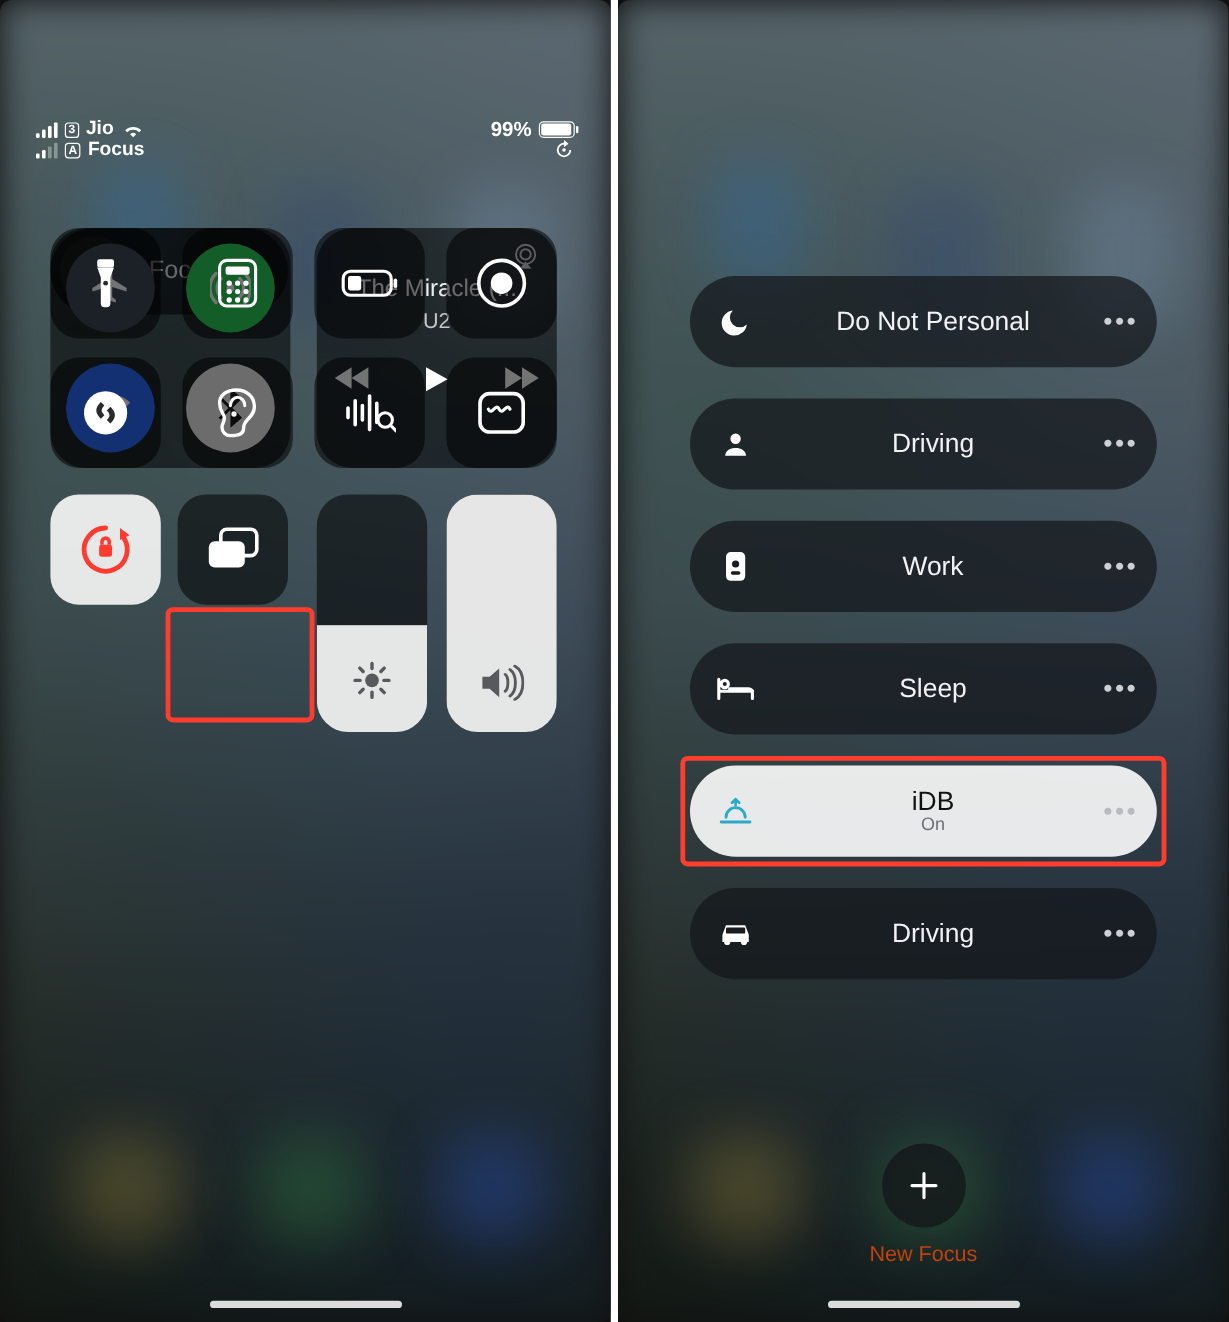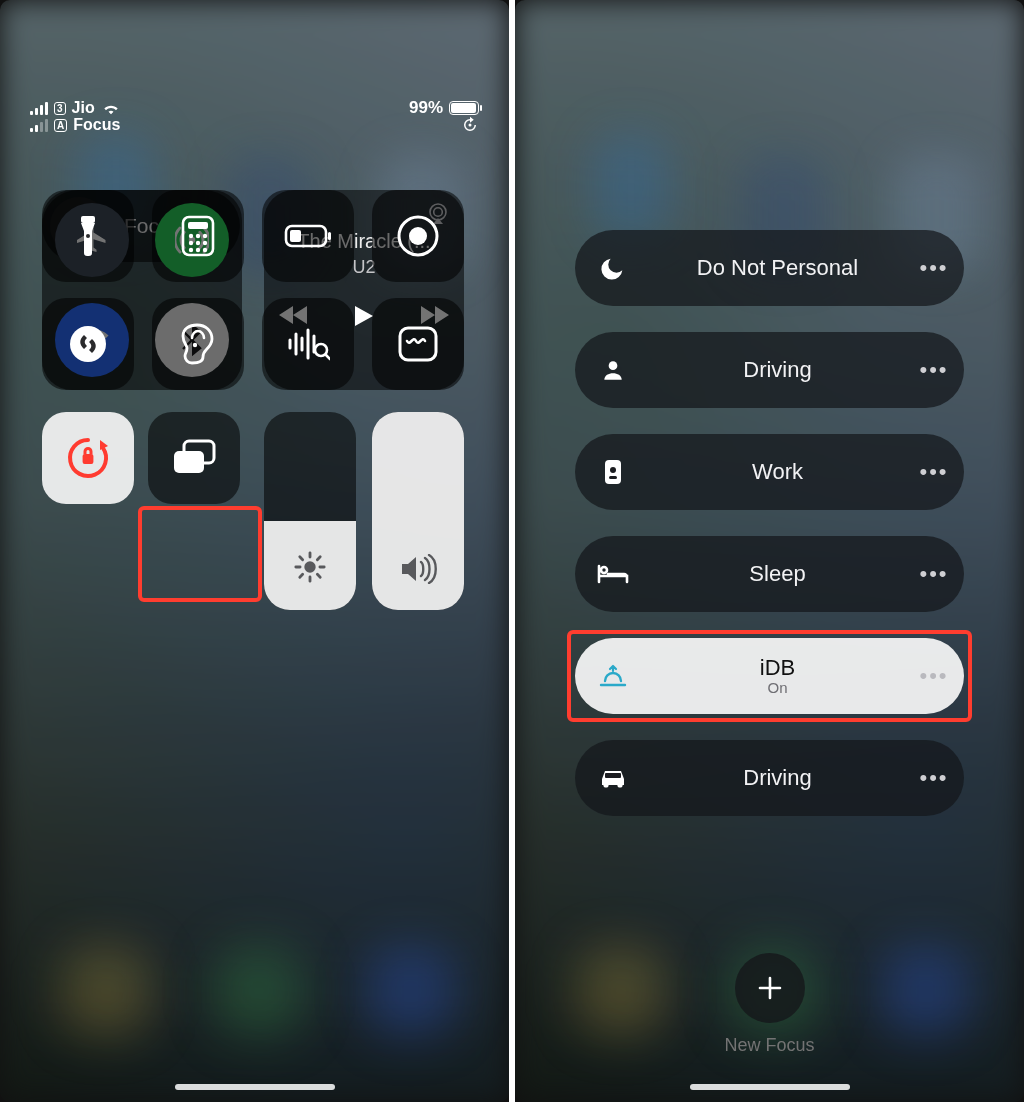--- a/index.html
+++ b/index.html
@@ -106,21 +106,21 @@
           display:flex; align-items:center; position:relative; }
   .frow .ic { width:76px; display:flex; align-items:center; justify-content:center; }
   .frow .txt { flex:1; text-align:center; font-size:22px; font-weight:500; }
   .frow .more { width:60px; color:#cfcfd3; font-size:22px; letter-spacing:2px; text-align:center; }
   .frow.active { background:rgba(248,248,248,.92); color:#111; }
   .frow.active .sub { font-size:15px; color:#6f6f74; }
   .frow.active .txt { line-height:1.1; }
   .frow.active .more { color:#b9b9be; }
 
   .new-focus { position:absolute; left:50%; transform:translateX(-50%); bottom:46px;
-               display:flex; flex-direction:column; align-items:center; gap:12px; color:#737373; }
+               display:flex; flex-direction:column; align-items:center; gap:12px; color:#c2410c; }
   .plus-btn { width:70px; height:70px; border-radius:50%; background:rgba(20,22,26,.78);
               display:flex; align-items:center; justify-content:center; font-size:34px; color:#fff; }
   .new-focus .lbl{ font-size:18px; }
 
   
   svg { display:block }
 </style>
 </head>
 <body>
 

